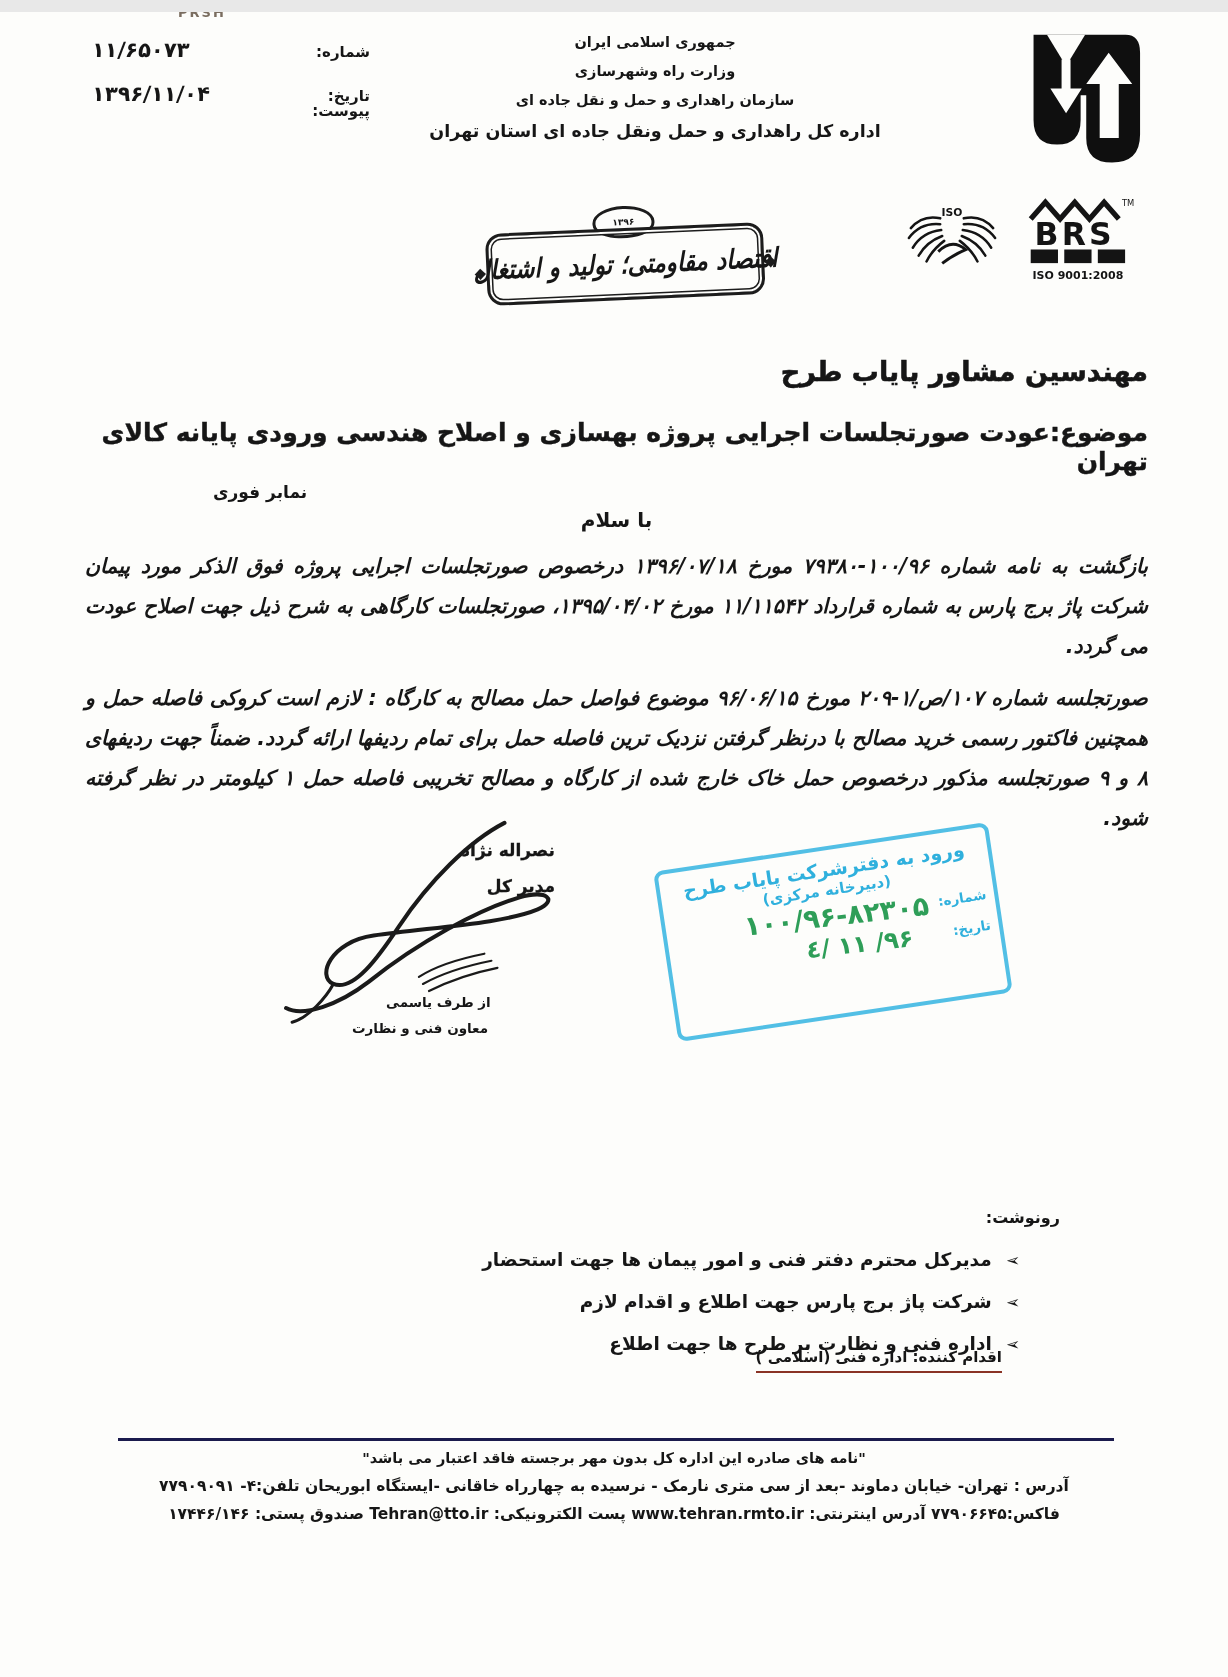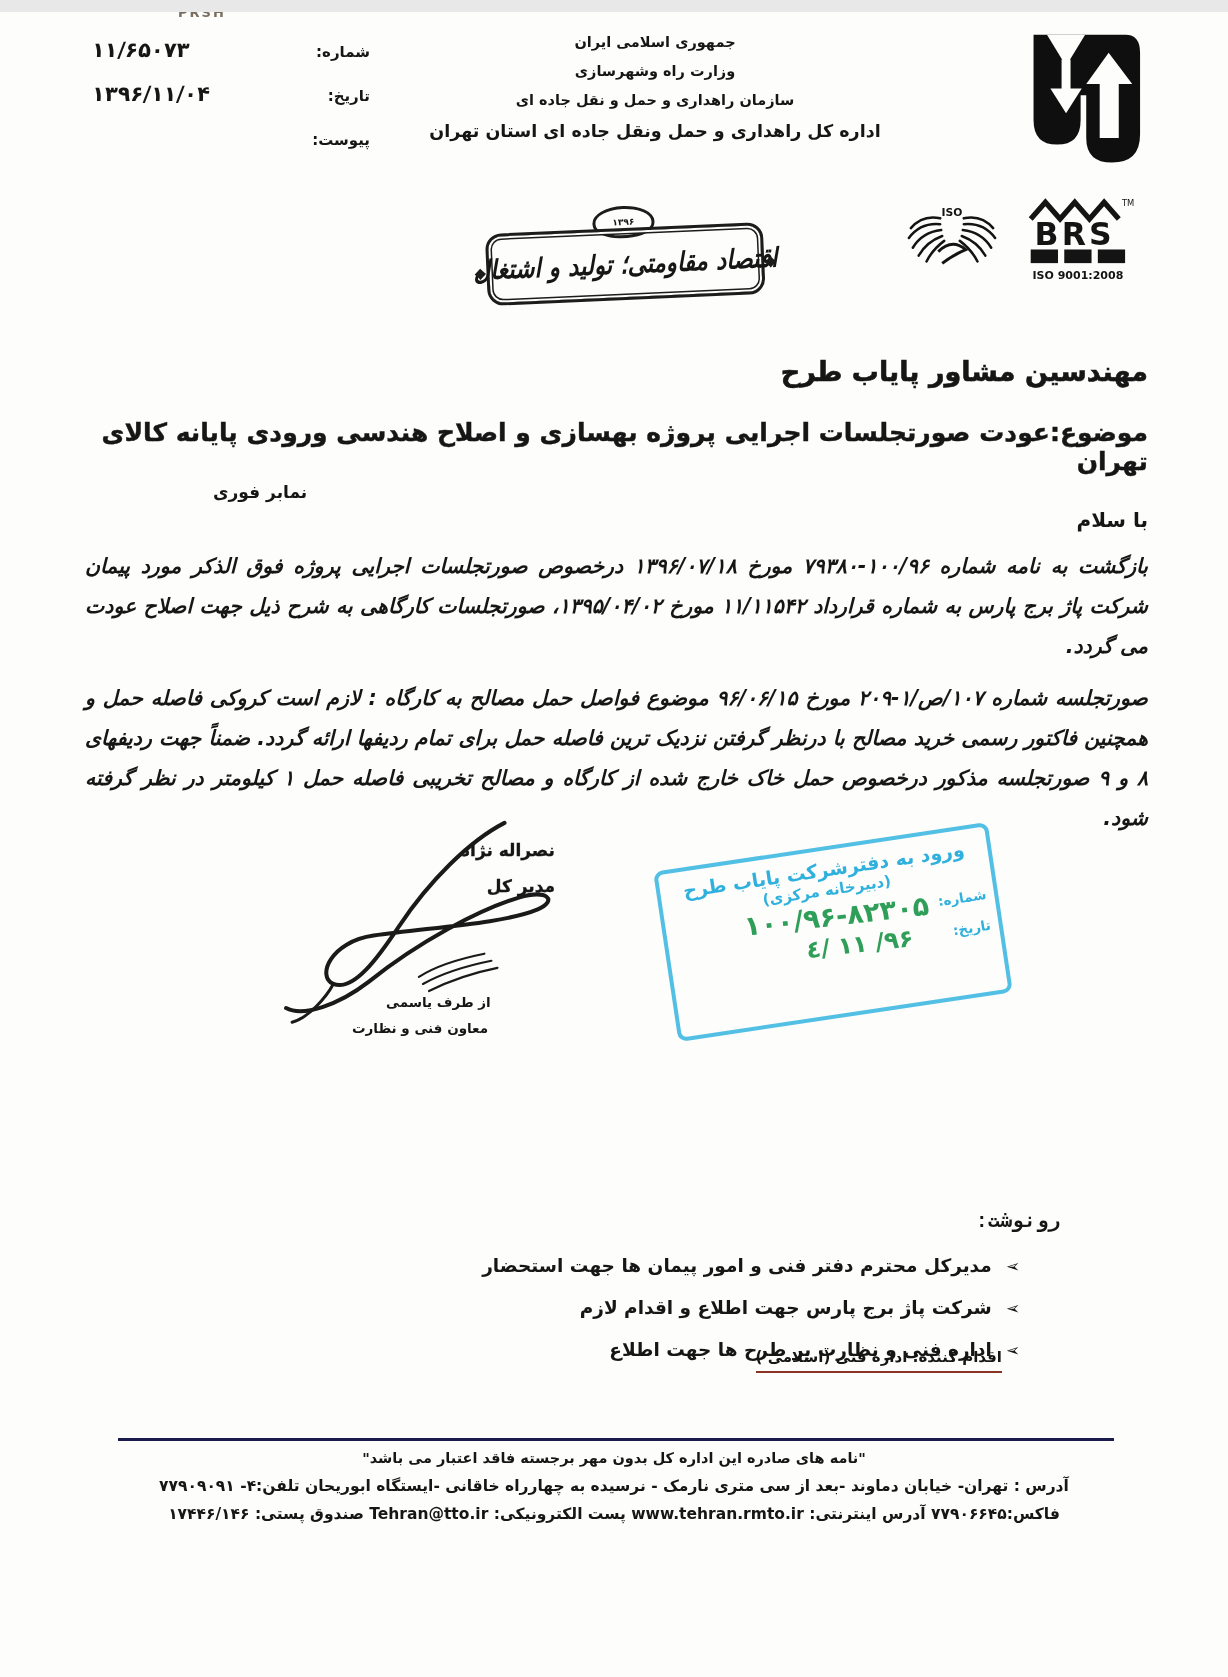--- a/index.html
+++ b/index.html
@@ -47,21 +47,21 @@
 
   
   .recipient{left:85px;top:344px;width:1063px;text-align:right;direction:rtl;
     font-size:27px;font-weight:700;-webkit-text-stroke:.6px #161616;}
   .subject{left:85px;top:406px;width:1063px;text-align:right;direction:rtl;
     font-size:25px;font-weight:700;-webkit-text-stroke:.4px #161616;}
   .urgent{left:213px;top:470px;font-size:17px;font-weight:700;direction:rtl;}
 
   
   .body-text{left:85px;top:496px;width:1063px;direction:rtl;}
-  .salutation{font-size:20px;font-weight:700;text-align:right;margin-bottom:14px;}
+  .salutation{font-size:20px;font-weight:700;text-align:center;margin-bottom:14px;}
   .para{font-size:20.5px;font-weight:700;line-height:40px;text-align:justify;margin:0 0 12px 0;font-style:italic;}
 
   
   .sig-name-block{left:430px;top:820px;width:125px;text-align:right;direction:rtl;
     font-size:17px;font-weight:700;line-height:36px;-webkit-text-stroke:.3px #161616;}
   .sig-svg{left:278px;top:798px;width:302px;height:218px;}
   .on-behalf{left:386px;top:982px;font-size:13.5px;font-weight:700;direction:rtl;}
   .deputy{left:352px;top:1008px;font-size:13.5px;font-weight:700;direction:rtl;}
 
   
@@ -71,21 +71,21 @@
   .stamp-l2{text-align:center;font-size:15px;font-weight:700;margin-top:1px;}
   .stamp-row{display:flex;direction:rtl;align-items:center;padding:0 8px;margin-top:2px;}
   .stamp-label{font-size:13.5px;font-weight:700;flex:0 0 auto;}
   .stamp-hand{direction:ltr;unicode-bidi:isolate;color:#2e9e58;font-weight:700;
     margin-right:10px;transform:rotate(2deg);white-space:nowrap;}
   .hand-num{font-size:27px;letter-spacing:2px;}
   .hand-date{font-size:24px;letter-spacing:4px;margin-right:40px;}
 
   
   .cc{left:420px;top:1196px;width:640px;direction:rtl;text-align:right;}
-  .cc-label{font-size:20px;font-weight:700;margin-bottom:12px;font-family:Liberation Mono, monospace;}
+  .cc-label{font-size:16px;font-weight:700;margin-bottom:12px;}
   .cc-item{font-size:18.5px;font-weight:700;line-height:41px;padding-right:40px;}
   .cc-arrow{display:inline-block;transform:scaleX(-1);margin-left:14px;font-size:17px;}
   .handler{right:226px;top:1336px;font-size:15px;font-weight:700;direction:rtl;
     border-bottom:2.5px solid #8a3325;padding-bottom:5px;}
 
   
   .footer-rule{left:118px;top:1426px;width:996px;height:3px;background:#1b1b4d;}
   .footer{left:58px;top:1438px;width:1112px;text-align:center;direction:rtl;}
   .f1{font-size:14.5px;font-weight:700;margin-bottom:11px;}
   .f2{font-size:15.5px;font-weight:700;margin-bottom:10px;}
@@ -101,21 +101,21 @@
   <div class="abs corner-frag">PRSH</div>
 
   <div class="abs ref-row" style="top:26px;">
     <span class="ref-label">شماره:</span>
     <span class="ref-value">۱۱/۶۵۰۷۳</span>
   </div>
   <div class="abs ref-row" style="top:70px;">
     <span class="ref-label">تاریخ:</span>
     <span class="ref-value">۱۳۹۶/۱۱/۰۴</span>
   </div>
-  <div class="abs ref-row" style="top:119px;">
+  <div class="abs ref-row" style="top:90px;">
     <span class="ref-label">پیوست:</span>
     <span class="ref-value"></span>
   </div>
 
   <div class="abs lh-center">
     <div class="lh-line lh-1">جمهوری اسلامی ایران</div>
     <div class="lh-line lh-2">وزارت راه وشهرسازی</div>
     <div class="lh-line lh-3">سازمان راهداری و حمل و نقل جاده ای</div>
     <div class="lh-line lh-4">اداره کل راهداری و حمل ونقل جاده ای استان تهران</div>
   </div>

